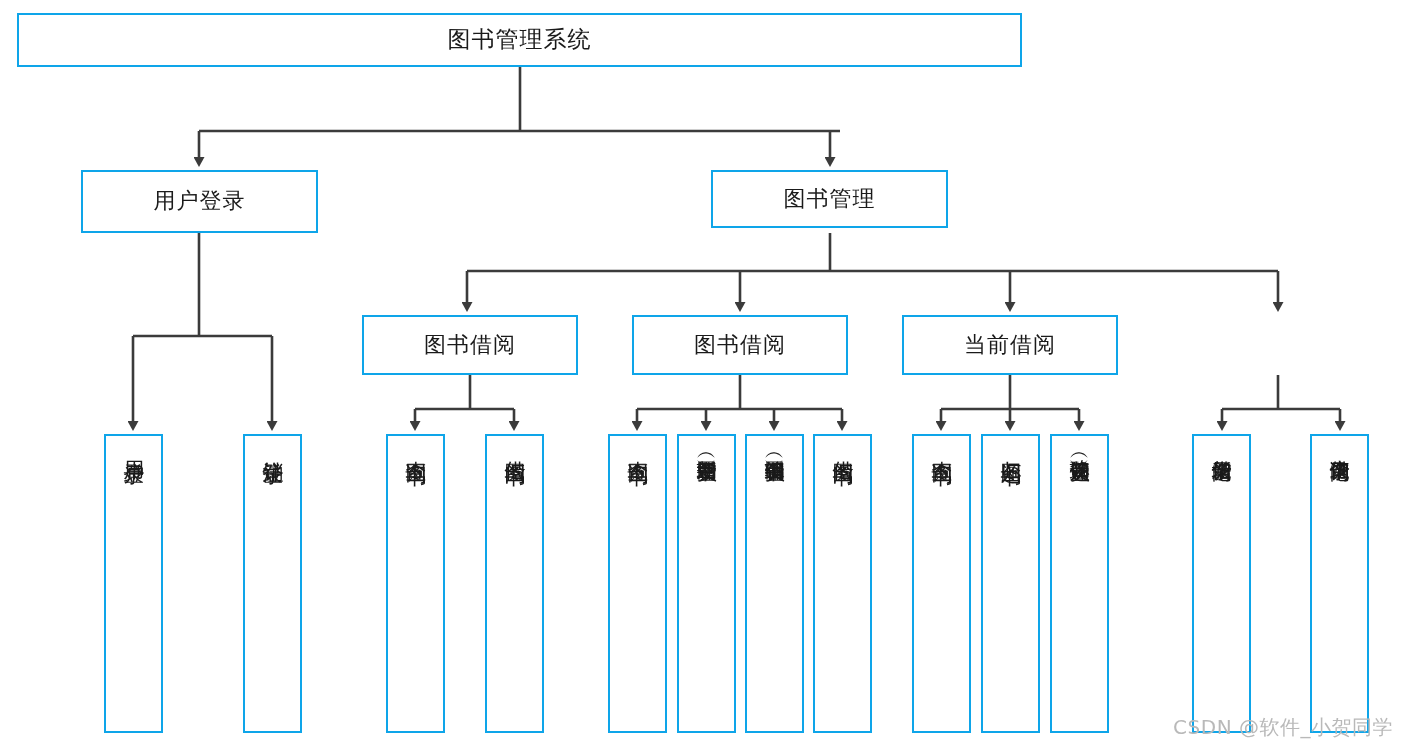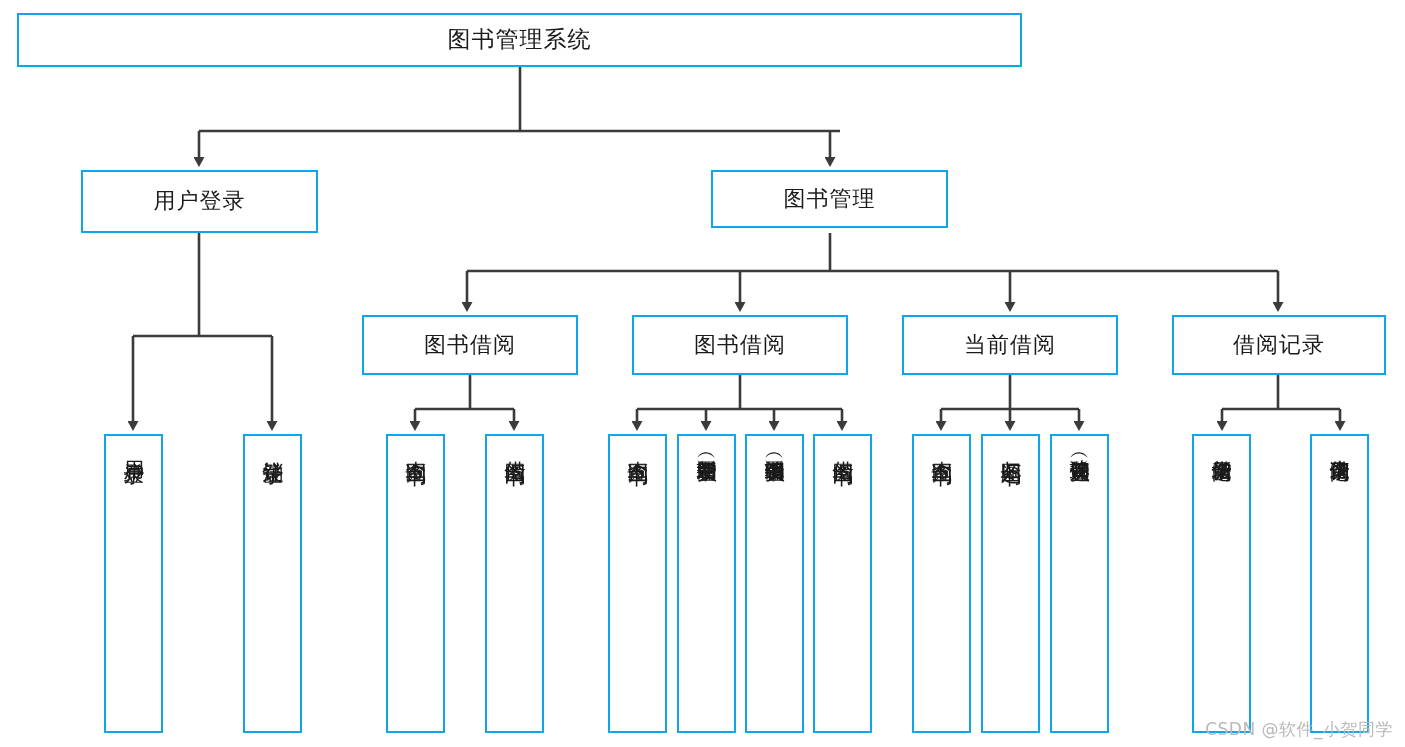--- a/index.html
+++ b/index.html
@@ -59,21 +59,21 @@
   }
   .vtext.compact {
     font-size: 20px;
     line-height: 1.18;
     letter-spacing: 0.5px;
   }
   .watermark {
     position: absolute;
     right: 12px;
     bottom: 6px;
-    font-size: 17px;
+    font-size: 20px;
     color: #b9b9b9;
     letter-spacing: 0.5px;
     white-space: nowrap;
   }
 </style>
 </head>
 <body>
 
 <div id="canvas">
 
@@ -140,23 +140,20 @@
 
   <div class="node horiz" style="left:362px; top:315px; width:216px; height:60px;">
     <span>图书借阅</span>
   </div>
   <div class="node horiz" style="left:632px; top:315px; width:216px; height:60px;">
     <span>图书借阅</span>
   </div>
   <div class="node horiz" style="left:902px; top:315px; width:216px; height:60px;">
     <span>当前借阅</span>
   </div>
-  <div class="node horiz" style="left:1172px; top:315px; width:214px; height:60px;">
-    <span>借阅记录</span>
-  </div>
 
   <div class="node leaf" style="left:104px; top:434px; width:59px; height:299px;">
     <span class="vtext">用户登录</span>
   </div>
   <div class="node leaf" style="left:243px; top:434px; width:59px; height:299px;">
     <span class="vtext">注销登录</span>
   </div>
 
   <div class="node leaf" style="left:386px; top:434px; width:59px; height:299px;">
     <span class="vtext">查询图书</span>

